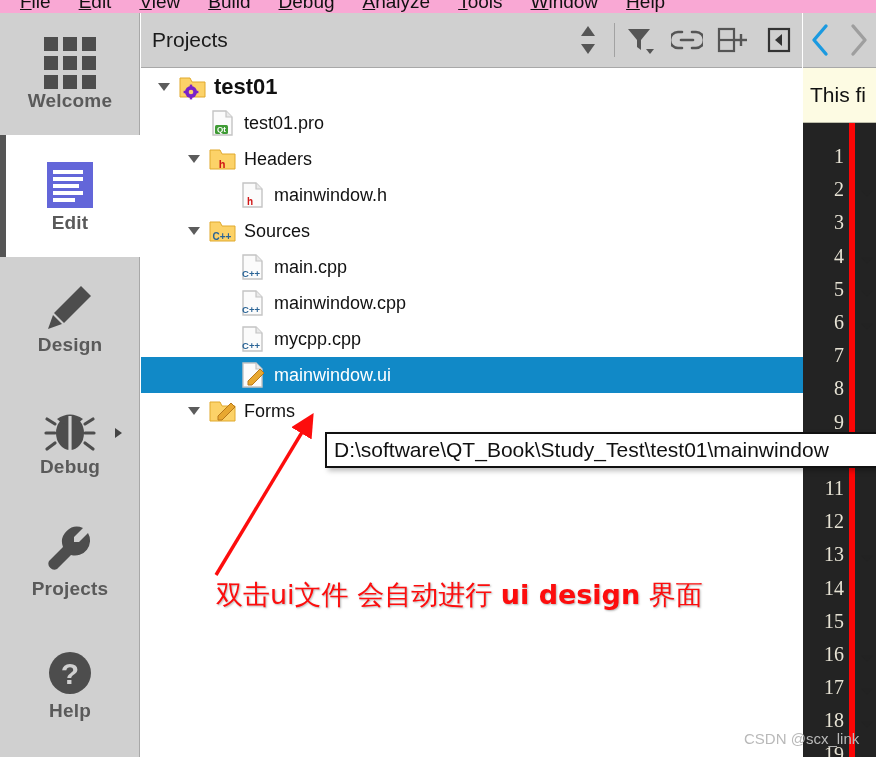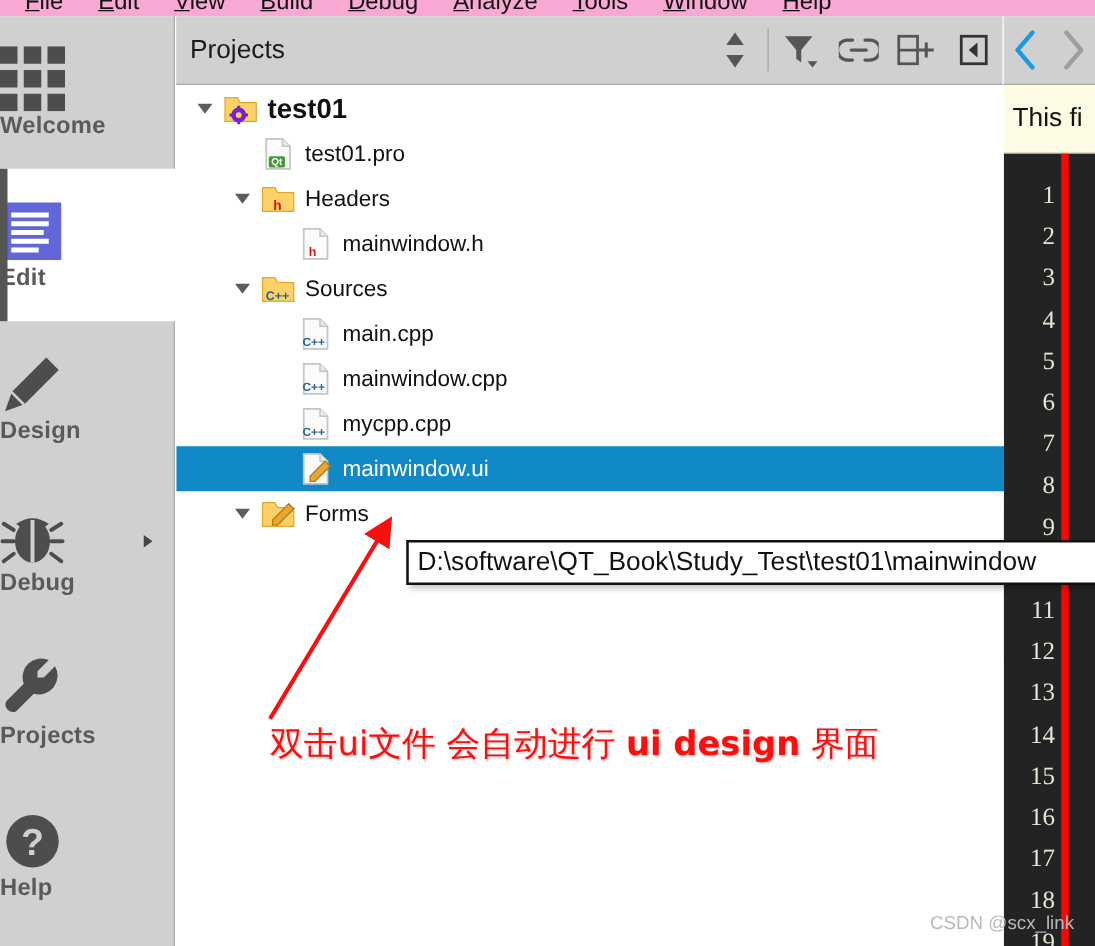--- a/index.html
+++ b/index.html
@@ -30,21 +30,21 @@
 
   
   .activitybar {
     position: absolute; top: 13px; left: 0; width: 140px; height: 744px;
     background: #d0d0d0;
     border-right: 1px solid #a8a8a8;
   }
   .ab-item {
     position: relative; width: 140px; height: 122px;
     display: flex; flex-direction: column;
-    justify-content: center;
+    align-items: center; justify-content: center;
     gap: 1px;
     cursor: default;
   }
   .ab-item.active { background: #ffffff; }
   .ab-item.active::before {
     content: ""; position: absolute; left: 0; top: 0;
     width: 6px; height: 100%; background: #555555;
   }
   .ab-label {
     font-size: 19px; font-weight: bold; color: #5a5a5a; letter-spacing: .2px;

